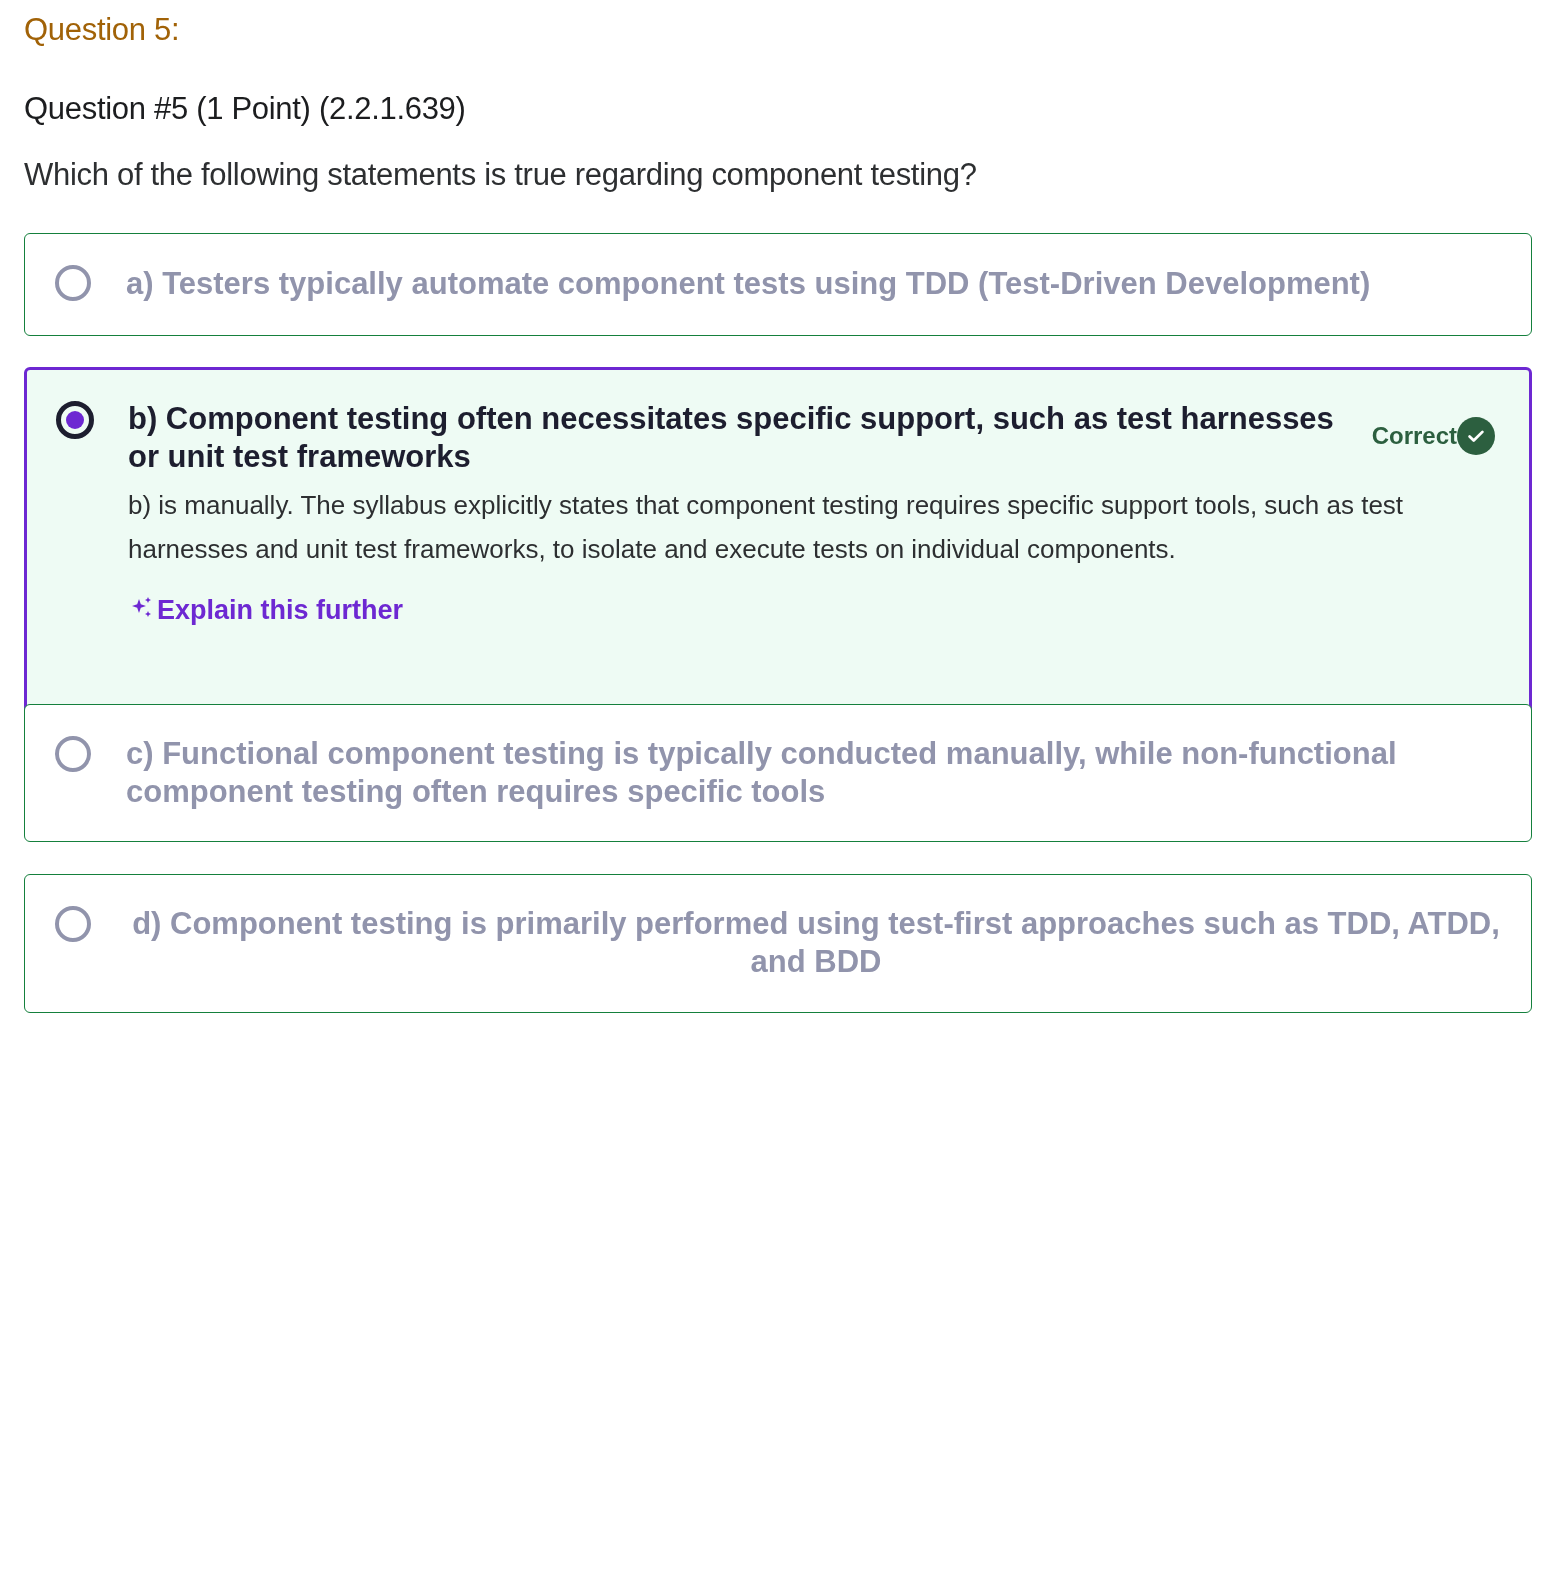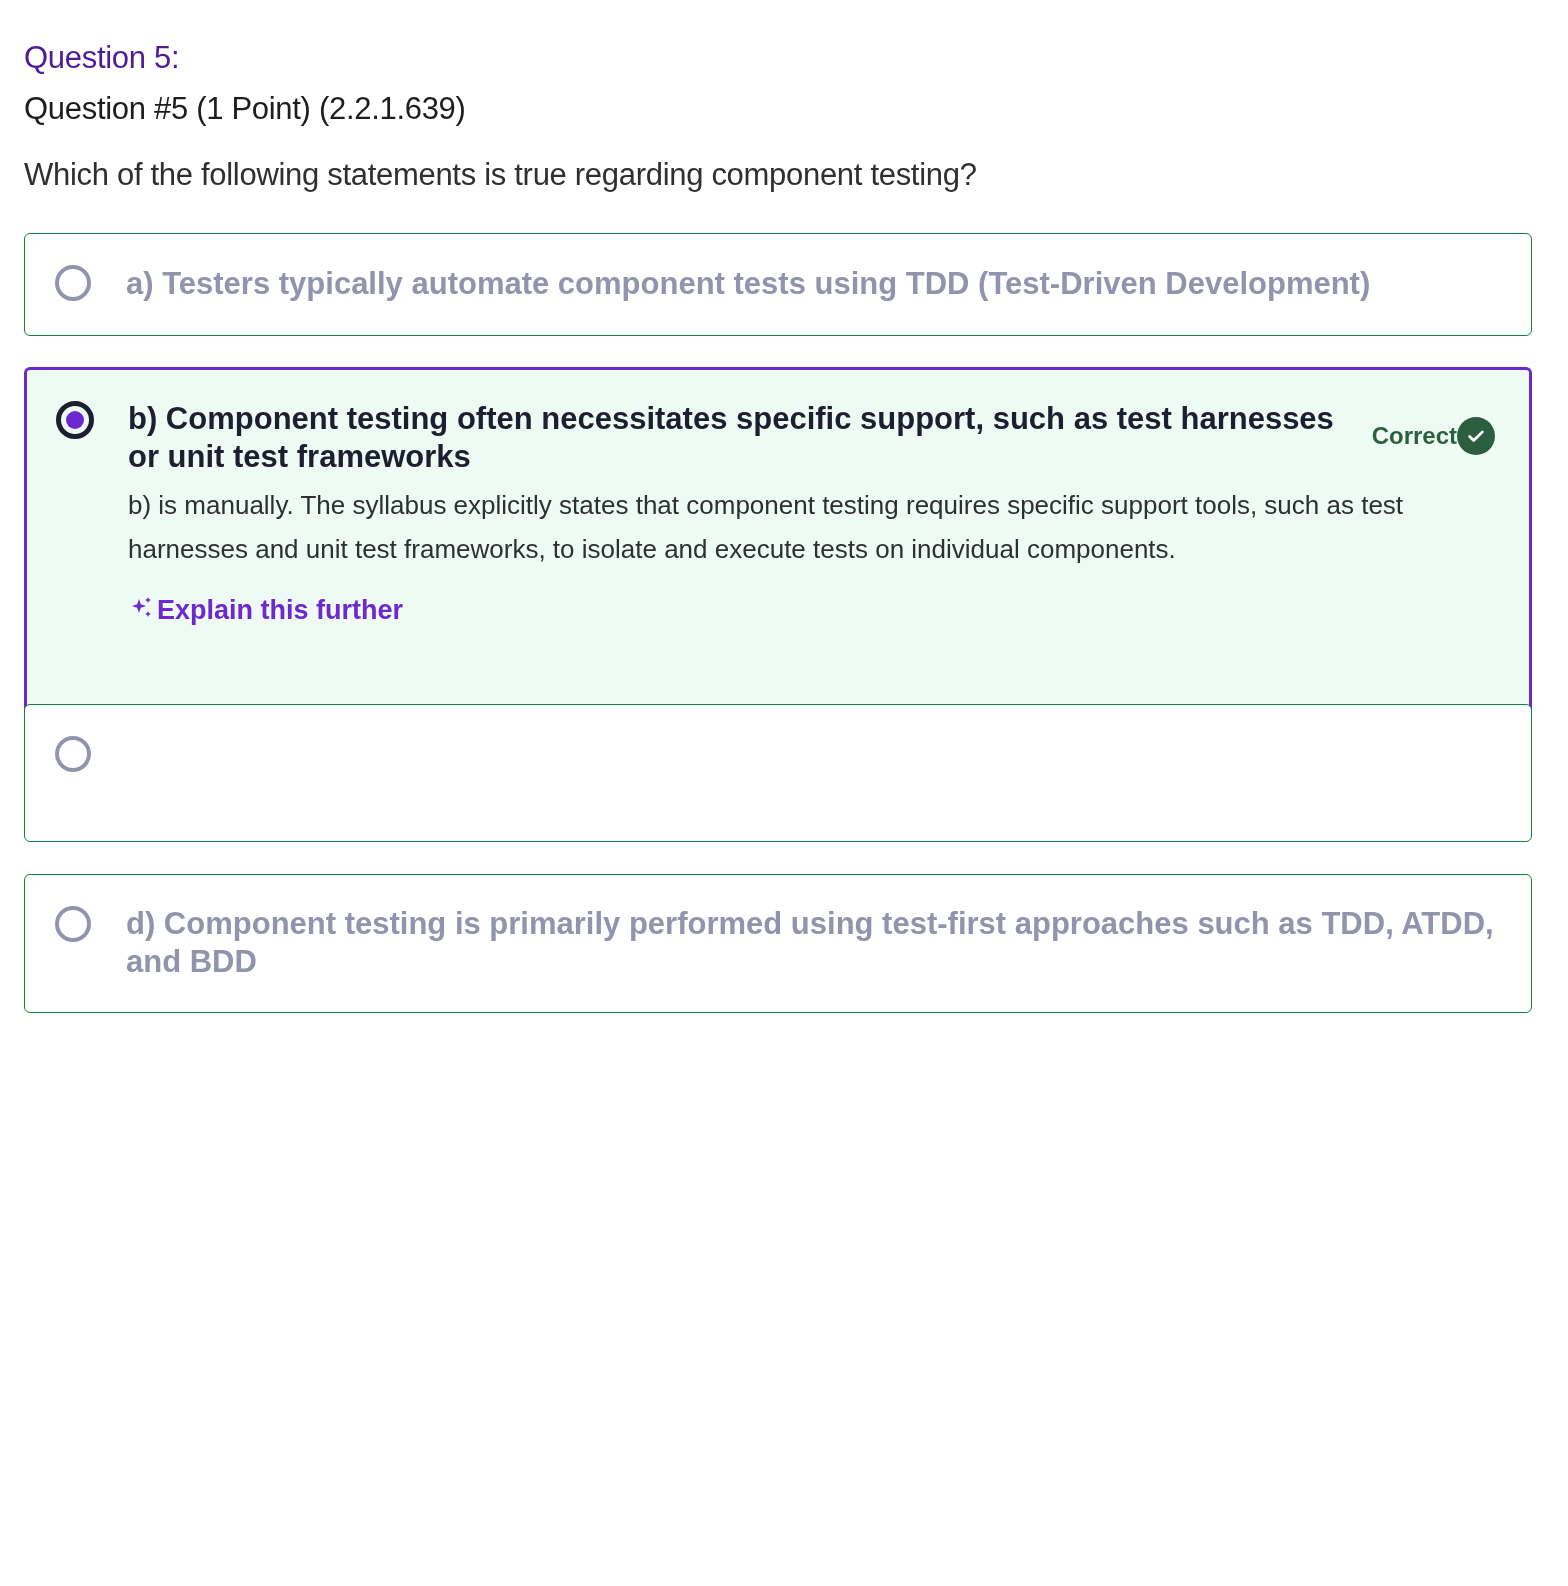--- a/index.html
+++ b/index.html
@@ -1,17 +1,17 @@
 <!DOCTYPE html>
 <html><head>
 <meta charset="utf-8">
 <style>
   html, body { margin:0; padding:0; background:#ffffff; }
   body { width:1568px; height:1586px; position:relative; font-family:"Liberation Sans", sans-serif; color:#2d2f31; }
-  .q-label { position:absolute; left:24px; top:40px; font-size:31px; color:#4c1d95; font-weight:400; letter-spacing:-0.3px; }
+  .q-label { position:absolute; left:24px; top:12px; font-size:31px; color:#a16207; font-weight:400; letter-spacing:-0.3px; }
   .q-title { position:absolute; left:24px; top:91px; font-size:31px; color:#1c1d1f; font-weight:400; letter-spacing:-0.3px; }
   .q-text { position:absolute; left:24px; top:157px; font-size:31px; color:#2d2f31; font-weight:400; letter-spacing:-0.3px; }
   .opt { position:absolute; left:24px; width:1508px; box-sizing:border-box; border:1px solid #15803d; border-radius:6px; background:#fff; }
   .opt .radio { position:absolute; left:30px; width:36px; height:36px; border:4px solid #9194ac; border-radius:50%; box-sizing:border-box; }
   .opt .text { position:absolute; left:101px; font-size:31px; font-weight:700; color:#9194ac; line-height:38px; }
   .opt.sel { border:3px solid #6d28d2; background:#eefbf4; }
   .opt.sel .radio { border-color:#1d1e2f; border-width:5px; }
   .opt.sel .radio .dot { position:absolute; left:5px; top:5px; width:18px; height:18px; border-radius:50%; background:#6d28d2; }
   .opt.sel .text { color:#1d1e2f; }
   .explain { position:absolute; left:101px; top:113px; width:1330px; font-size:26px; color:#2d2f31; line-height:44px; }
@@ -53,18 +53,19 @@
           <path d="M18 2l.9 2.1L21 5l-2.1.9L18 8l-.9-2.1L15 5l2.1-.9z" fill="#6d28d2"></path>
           <path d="M18 16l.9 2.1L21 19l-2.1.9L18 22l-.9-2.1L15 19l2.1-.9z" fill="#6d28d2"></path>
         </svg>
     </span>
     <span>Explain this further</span>
   </div>
 </div>
 
 <div class="opt" style="top:704px;height:138px;">
   <div class="radio" style="top:31px;"></div>
+  <div class="text" style="top:30px;width:1300px;">c) Functional component testing is typically conducted manually, while non-functional component testing often requires specific tools</div>
 </div>
 
-<div class="opt" style="top:874px;height:139px;">
+<div class="opt" style="top:874px;height:139px;text-align:center;">
   <div class="radio" style="top:31px;"></div>
   <div class="text" style="top:30px;width:1380px;">d) Component testing is primarily performed using test-first approaches such as TDD, ATDD, and BDD</div>
 </div>
 
 </body></html>

